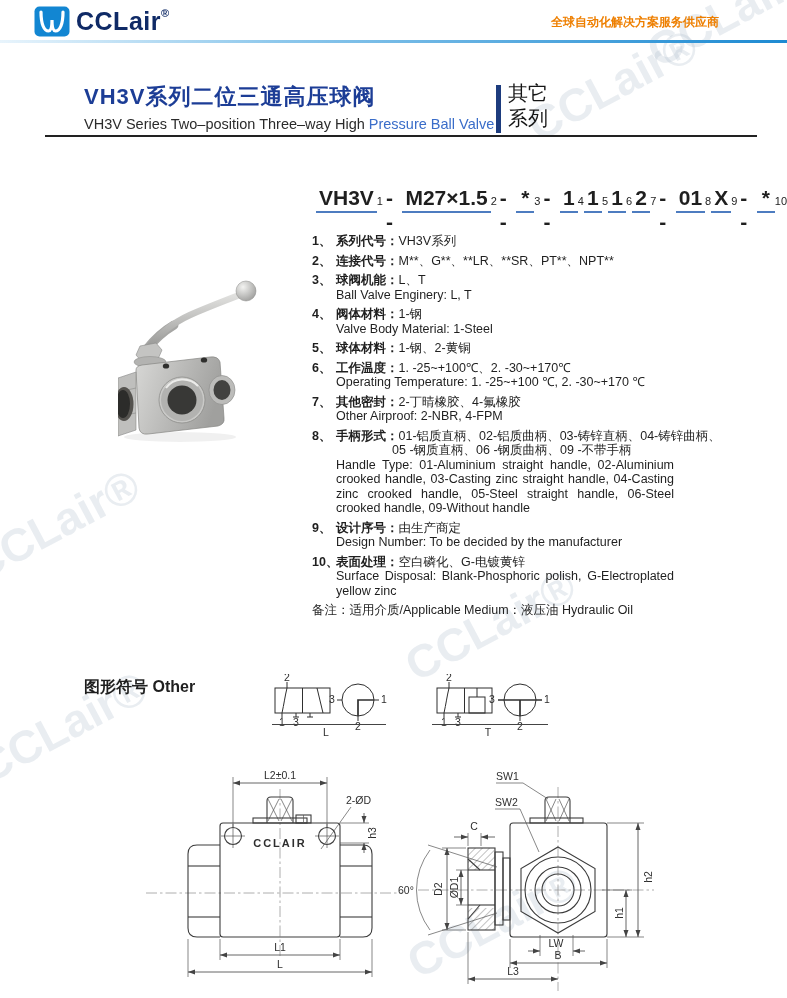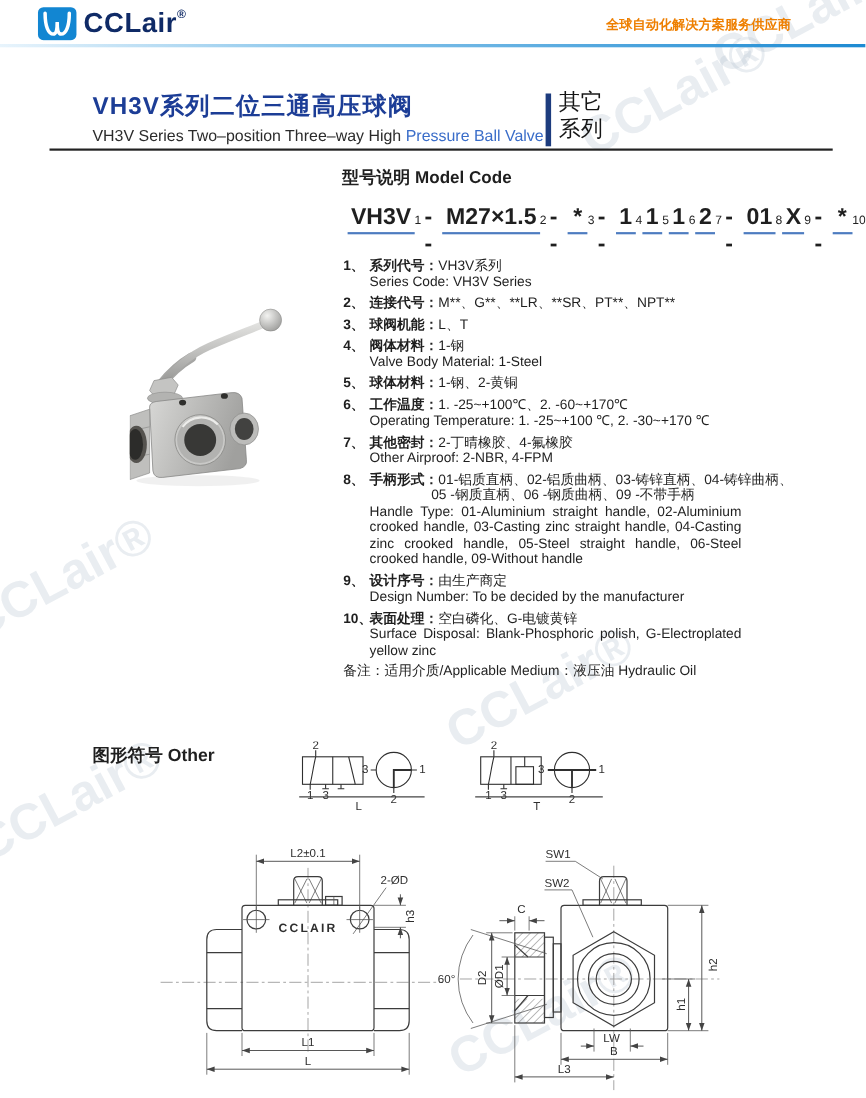--- a/index.html
+++ b/index.html
@@ -80,21 +80,20 @@
 
   <div class="abs title-zh">VH3V系列二位三通高压球阀</div>
   <div class="abs title-en"><span>VH3V Series Two–position Three–way High </span><span class="hl">Pressure Ball Valve</span></div>
   <div class="abs tab-bar"></div>
   <div class="abs tab-text">
     <div>其它</div>
     <div>系列</div>
   </div>
   <div class="abs hr"></div>
 
-  <div class="abs mc-heading">型号说明 Model Code</div>
   <div class="abs mc-row" id="mc-row">
       <div class="mc-seg">
         <div class="mc-text">VH3V</div>
         <div class="mc-num">1</div>
       </div>
       <div class="mc-sep">--</div>
       <div class="mc-seg">
         <div class="mc-text">M27×1.5</div>
         <div class="mc-num">2</div>
       </div>
@@ -174,52 +173,52 @@
       <ellipse cx="48" cy="108" rx="3.2" ry="2.6" fill="#2f2f2d"></ellipse>
       <ellipse cx="86" cy="102" rx="3.2" ry="2.6" fill="#2f2f2d"></ellipse>
     </g>
   </svg>
 
   <div class="abs spec" id="spec-list">
       <div class="spec-item">
         <div class="spec-num">1、</div>
         <div class="spec-body">
           <div><span class="spec-zh-label">系列代号：</span><span>VH3V系列</span></div>
-          <div class="spec-en">Series Code: VH3V Series</div>
         </div>
       </div>
       <div class="spec-item">
         <div class="spec-num">2、</div>
         <div class="spec-body">
           <div><span class="spec-zh-label">连接代号：</span><span>M**、G**、**LR、**SR、PT**、NPT**</span></div>
         </div>
       </div>
       <div class="spec-item">
         <div class="spec-num">3、</div>
         <div class="spec-body">
           <div><span class="spec-zh-label">球阀机能：</span><span>L、T</span></div>
+          <div class="spec-en">Ball Valve Enginery: L, T</div>
         </div>
       </div>
       <div class="spec-item">
         <div class="spec-num">4、</div>
         <div class="spec-body">
           <div><span class="spec-zh-label">阀体材料：</span><span>1-钢</span></div>
           <div class="spec-en">Valve Body Material: 1-Steel</div>
         </div>
       </div>
       <div class="spec-item">
         <div class="spec-num">5、</div>
         <div class="spec-body">
           <div><span class="spec-zh-label">球体材料：</span><span>1-钢、2-黄铜</span></div>
         </div>
       </div>
       <div class="spec-item">
         <div class="spec-num">6、</div>
         <div class="spec-body">
-          <div><span class="spec-zh-label">工作温度：</span><span>1. -25~+100℃、2. -60~+170℃</span></div>
+          <div><span class="spec-zh-label">工作温度：</span><span>1. -25~+100℃、2. -30~+170℃</span></div>
           <div class="spec-en">Operating Temperature: 1. -25~+100 ℃, 2. -30~+170 ℃</div>
         </div>
       </div>
       <div class="spec-item">
         <div class="spec-num">7、</div>
         <div class="spec-body">
           <div><span class="spec-zh-label">其他密封：</span><span>2-丁晴橡胶、4-氟橡胶</span></div>
           <div class="spec-en">Other Airproof: 2-NBR, 4-FPM</div>
         </div>
       </div>

